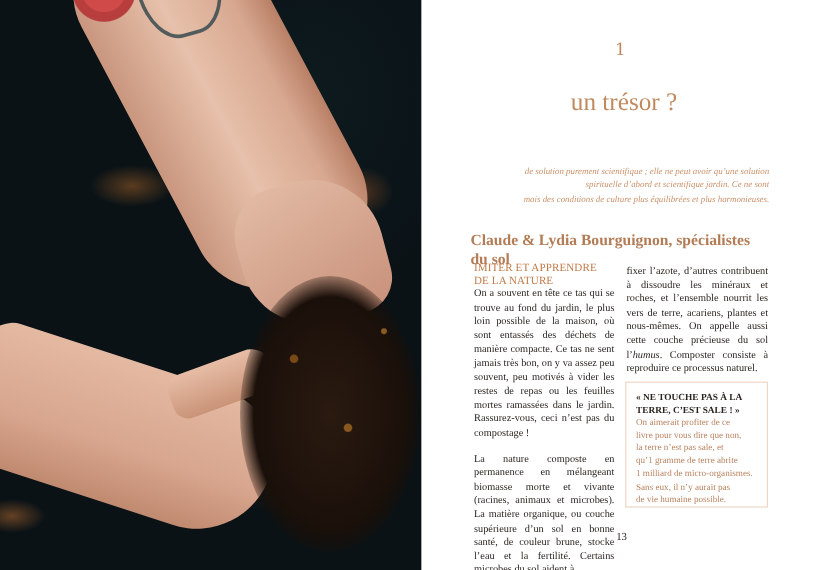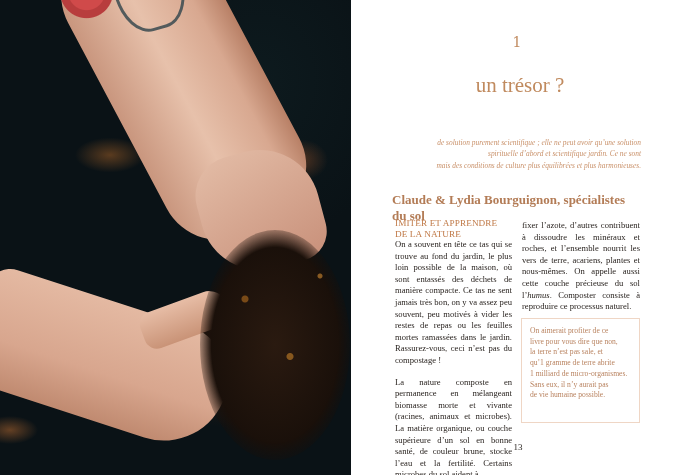--- a/index.html
+++ b/index.html
@@ -130,20 +130,21 @@
   <div class="section-heading">IMITER ET APPRENDRE DE LA NATURE</div>
   <span class="para">On a souvent en tête ce tas qui se trouve au fond du jardin, le plus loin possible de la maison, où sont entassés des déchets de manière compacte. Ce tas ne sent jamais très bon, on y va assez peu souvent, peu motivés à vider les restes de repas ou les feuilles mortes ramassées dans le jardin. Rassurez-vous, ceci n’est pas du compostage !</span>
   <span class="para">La nature composte en permanence en mélangeant biomasse morte et vivante (racines, animaux et microbes). La matière organique, ou couche supérieure d’un sol en bonne santé, de couleur brune, stocke l’eau et la fertilité. Certains microbes du sol aident à</span>
 </div>
 
 <div class="col col-right">
   <span><span>fixer l’azote, d’autres contribuent à dissoudre les minéraux et roches, et l’ensemble nourrit les vers de terre, acariens, plantes et nous-mêmes. On appelle aussi cette couche précieuse du sol l’</span><i>humus</i><span>. Composter consiste à reproduire ce processus naturel.</span></span>
 </div>
 
 <div class="sidebar-box">
+  <div class="sidebar-title">« NE TOUCHE PAS À LA TERRE, C’EST SALE ! »</div>
   <div class="sidebar-text">On aimerait profiter de ce</div>
   <div class="sidebar-text">livre pour vous dire que non,</div>
   <div class="sidebar-text">la terre n’est pas sale, et</div>
   <div class="sidebar-text">qu’1 gramme de terre abrite</div>
   <div class="sidebar-text">1 milliard de micro-organismes.</div>
   <div class="sidebar-text">Sans eux, il n’y aurait pas</div>
   <div class="sidebar-text">de vie humaine possible.</div>
 </div>
 
 <div class="folio">13</div>

